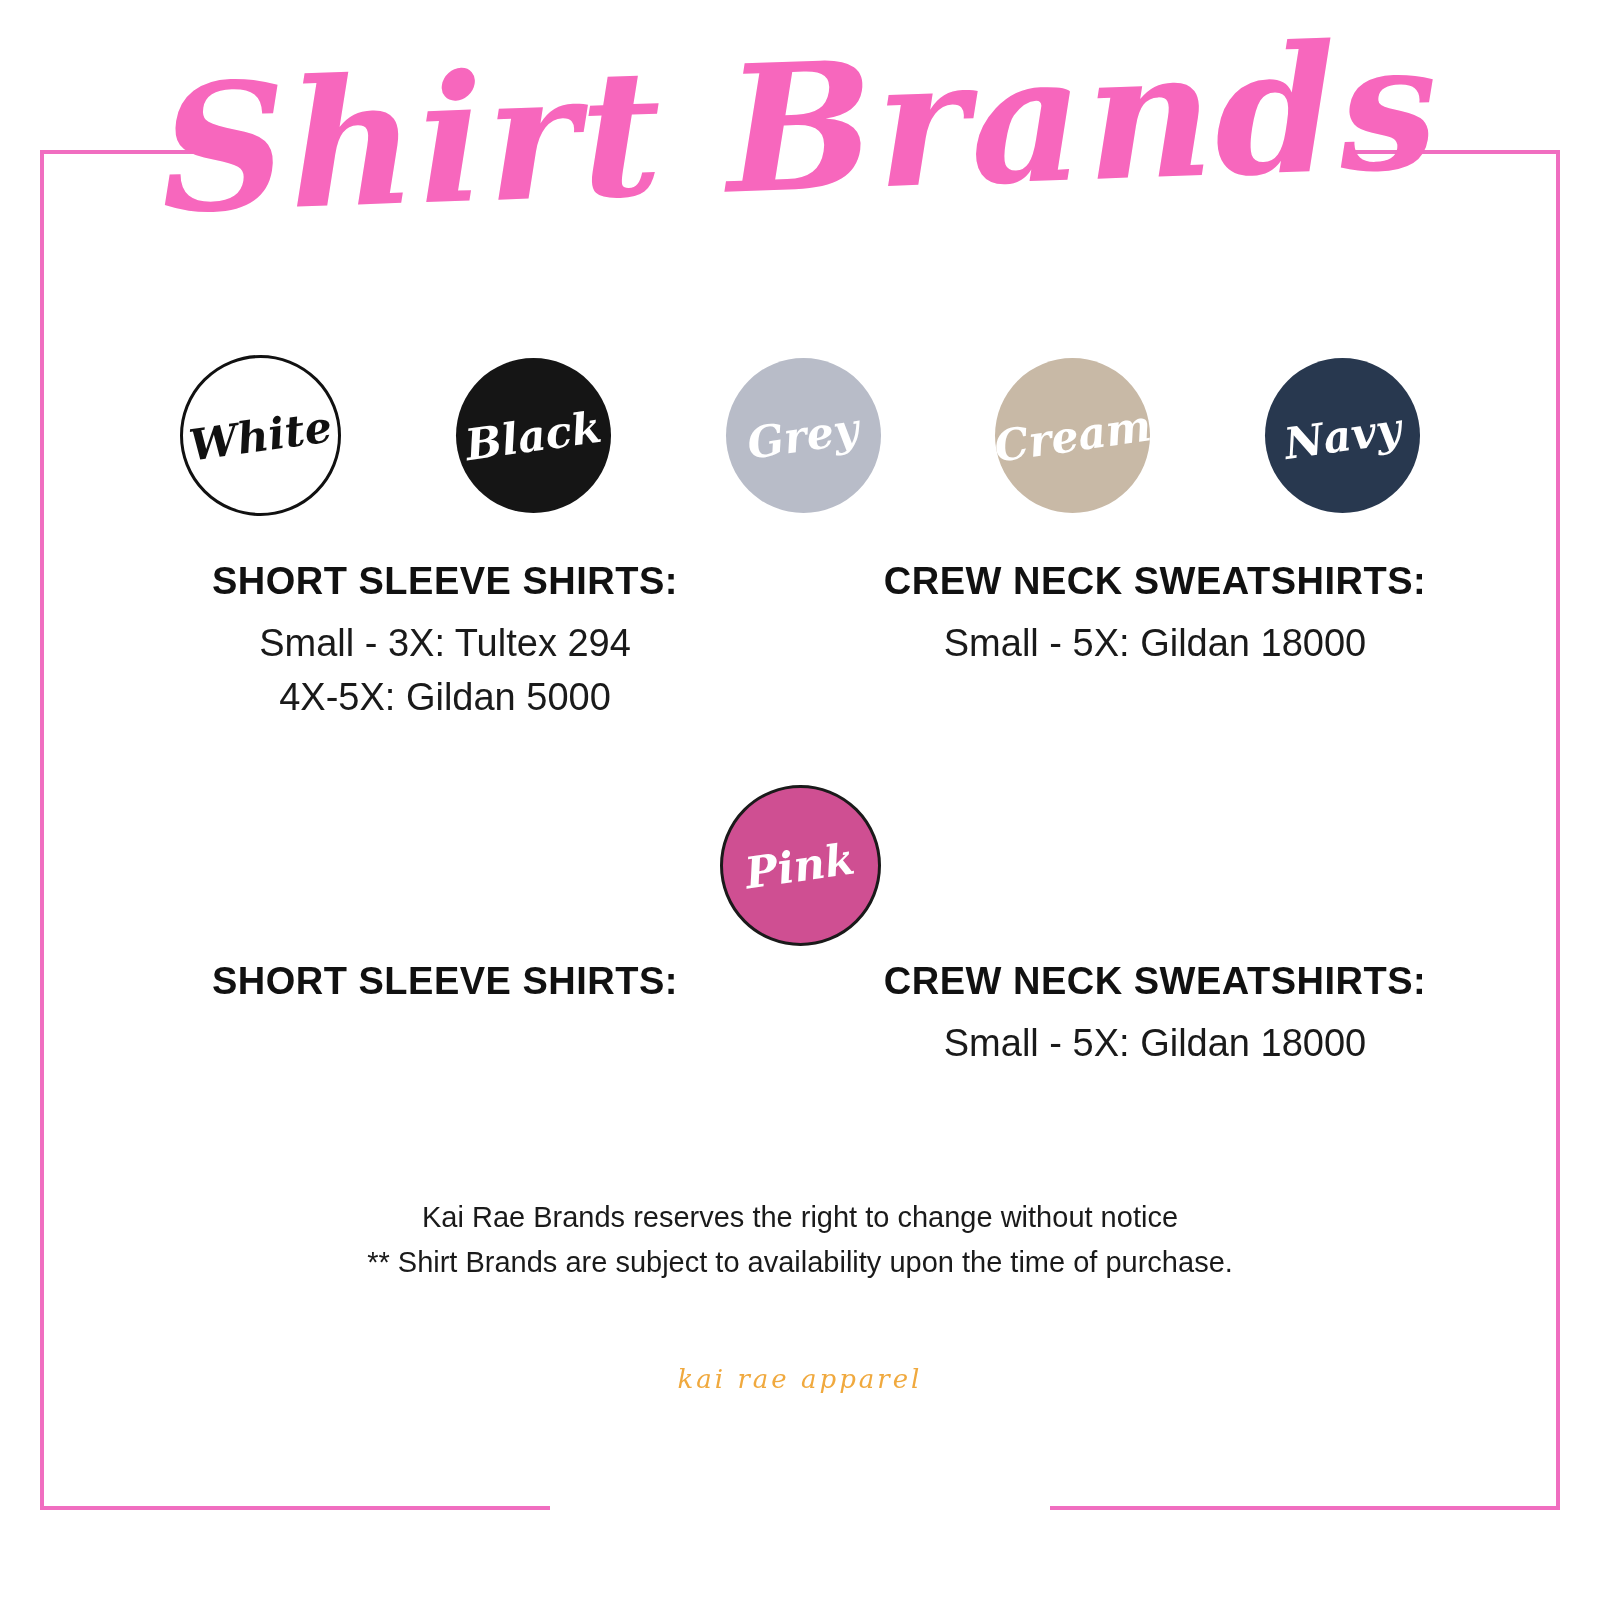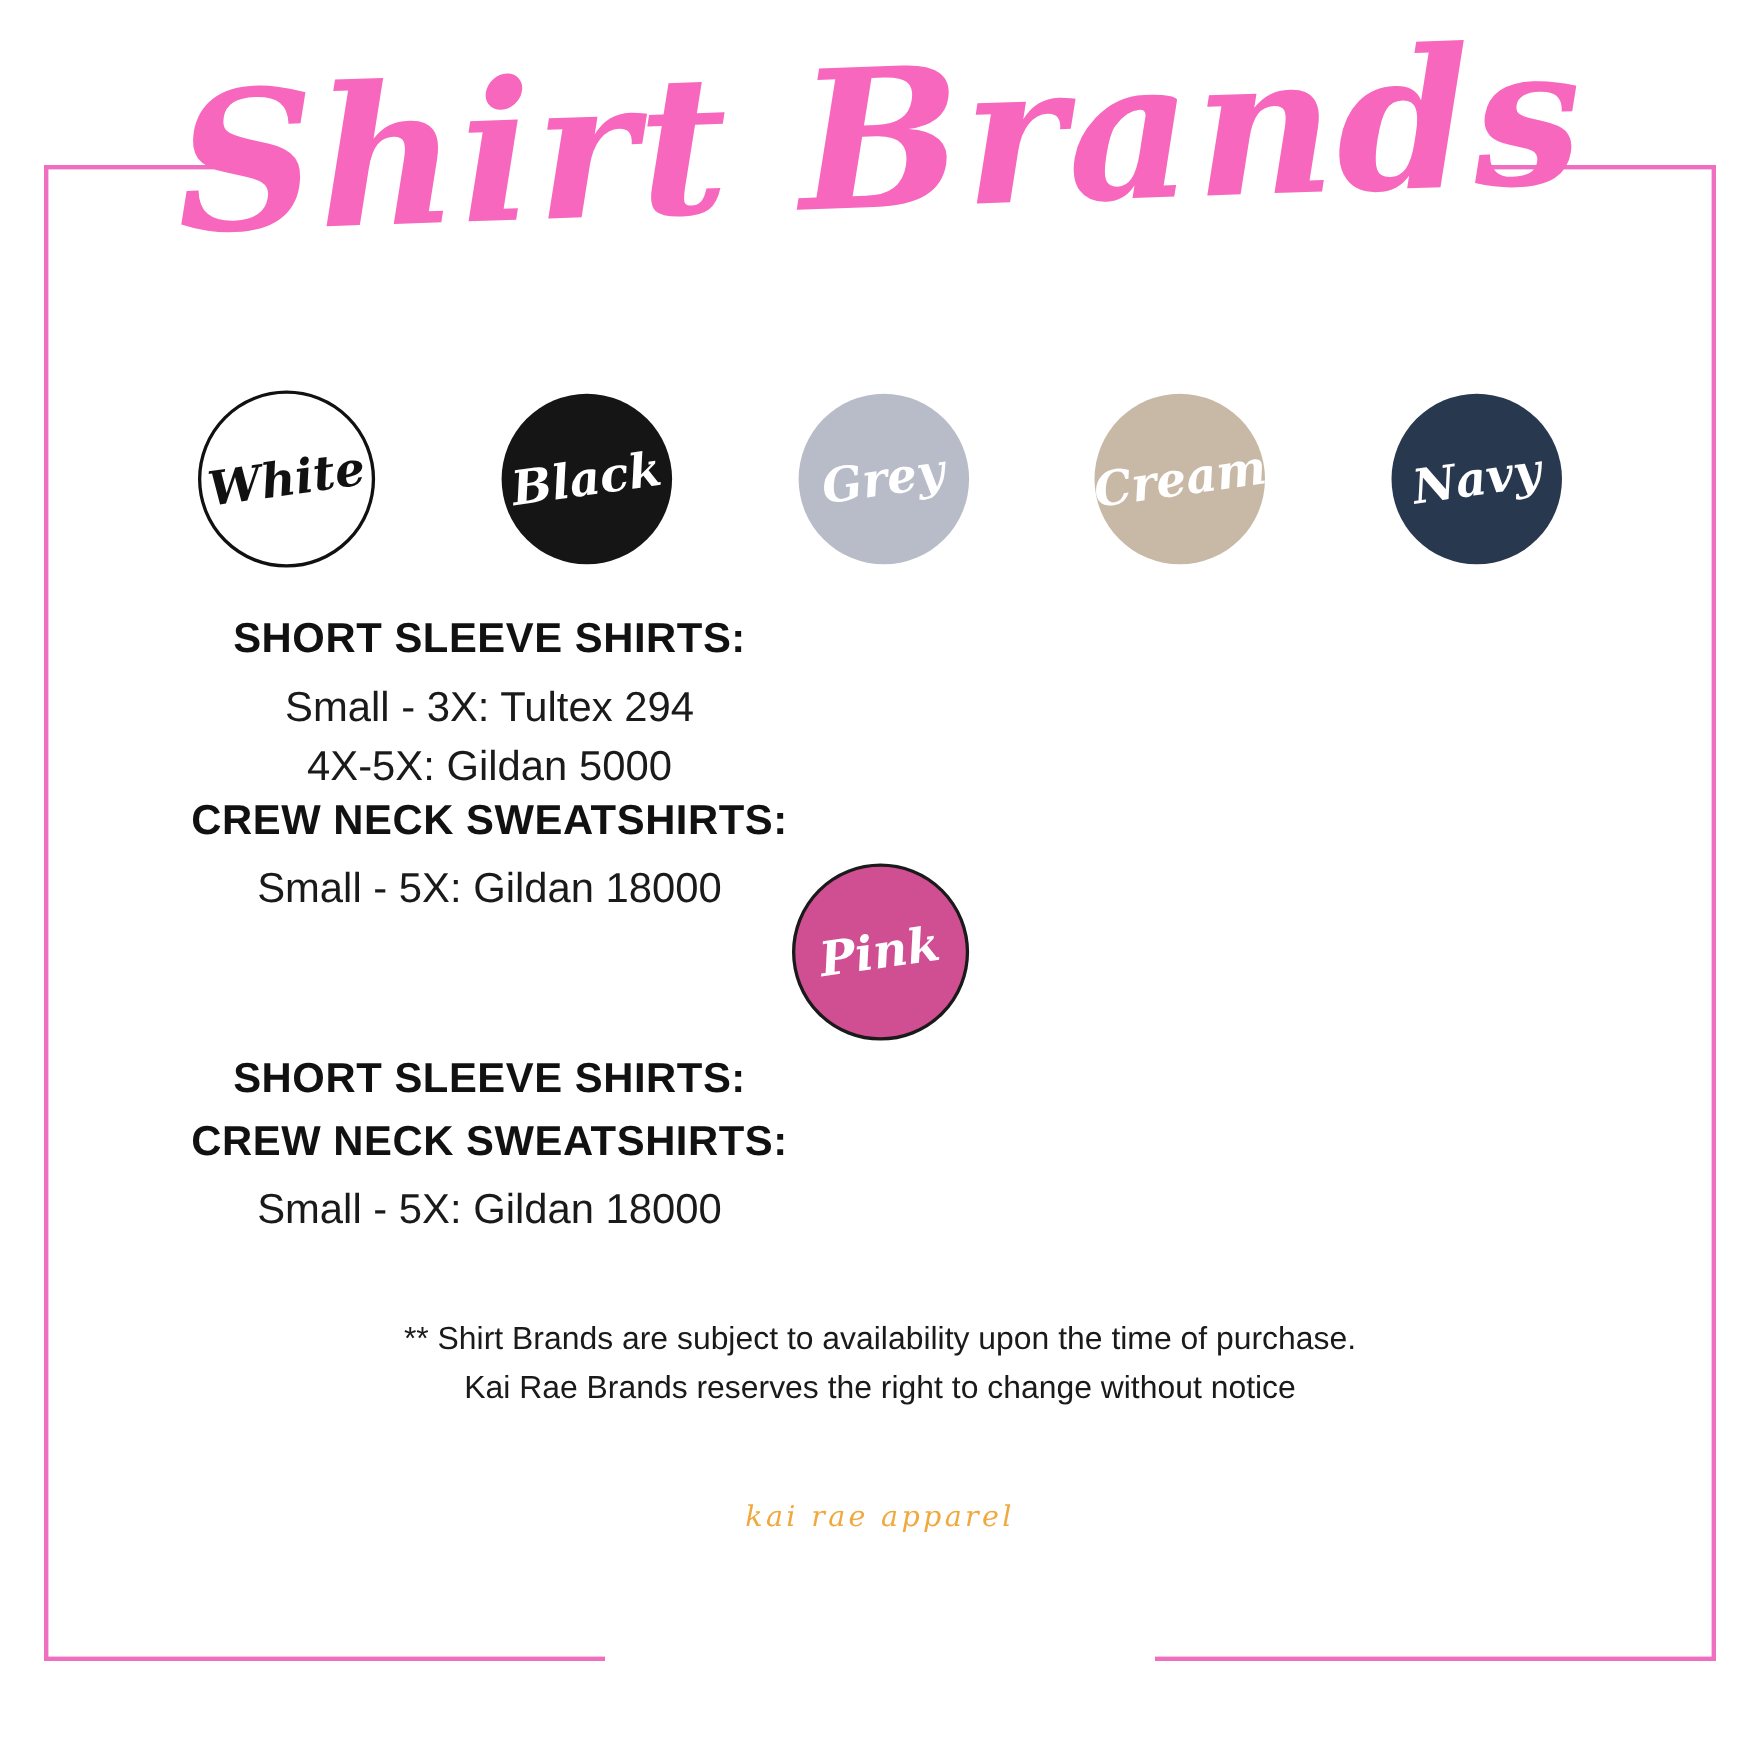--- a/index.html
+++ b/index.html
@@ -104,21 +104,20 @@
     display: flex;
     justify-content: center;
   }
 
   
   .info-grid {
     position: absolute;
     left: 90px;
     width: 1420px;
     display: flex;
-    flex-direction: column;
   }
   .info-grid.top  { top: 560px; }
   .info-grid.bottom { top: 960px; }
   .info-col {
     width: 50%;
     text-align: center;
   }
   .info-heading {
     font-family: "Liberation Sans", sans-serif;
     font-weight: bold;
@@ -230,19 +229,19 @@
   <div class="info-col">
     <div class="info-heading">SHORT SLEEVE SHIRTS:</div>
   </div>
   <div class="info-col">
     <div class="info-heading">CREW NECK SWEATSHIRTS:</div>
     <div class="info-line">Small - 5X: Gildan 18000</div>
   </div>
 </div>
 
 <div class="disclaimer">
+  <div>Kai Rae Brands reserves the right to change without notice</div>
   <div>** Shirt Brands are subject to availability upon the time of purchase.</div>
-  <div>Kai Rae Brands reserves the right to change without notice</div>
 </div>
 
 <div class="logo">
   <div class="logo-tagline">kai rae apparel</div>
 </div>
 
 </body></html>

